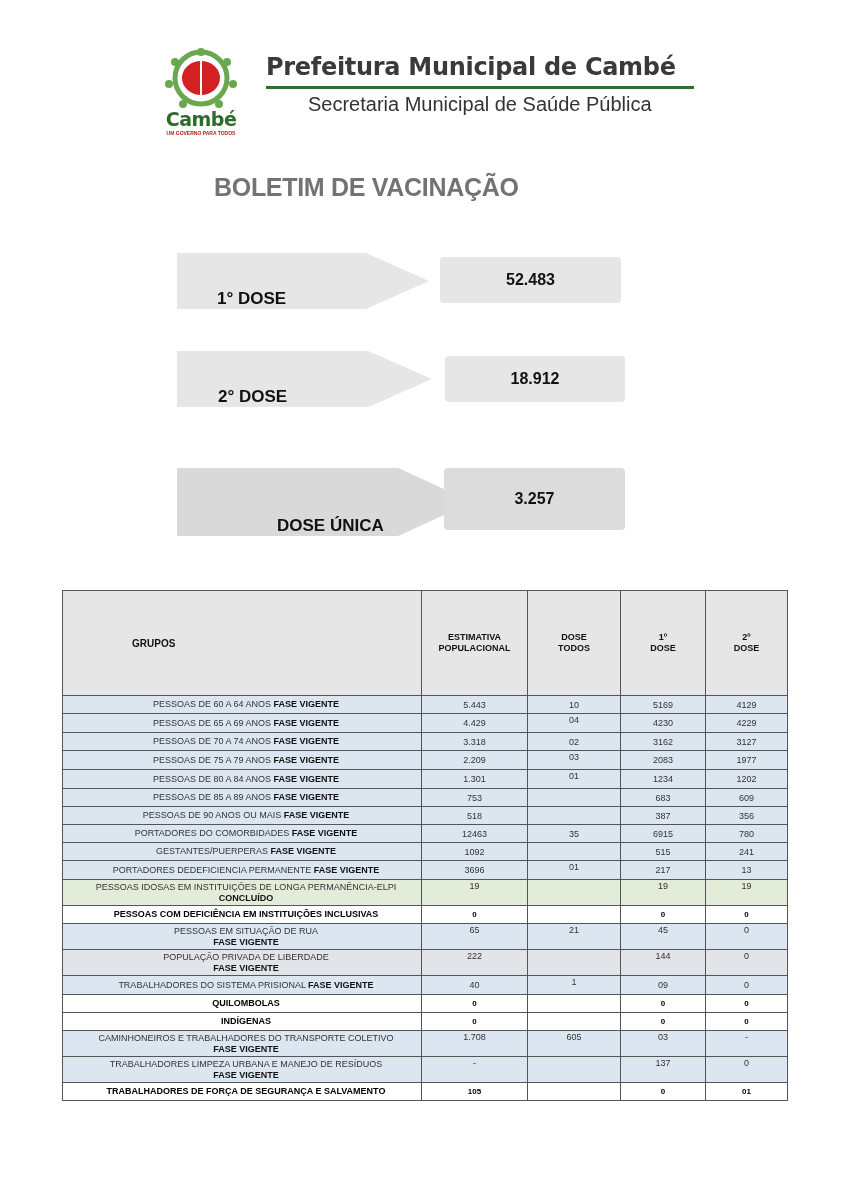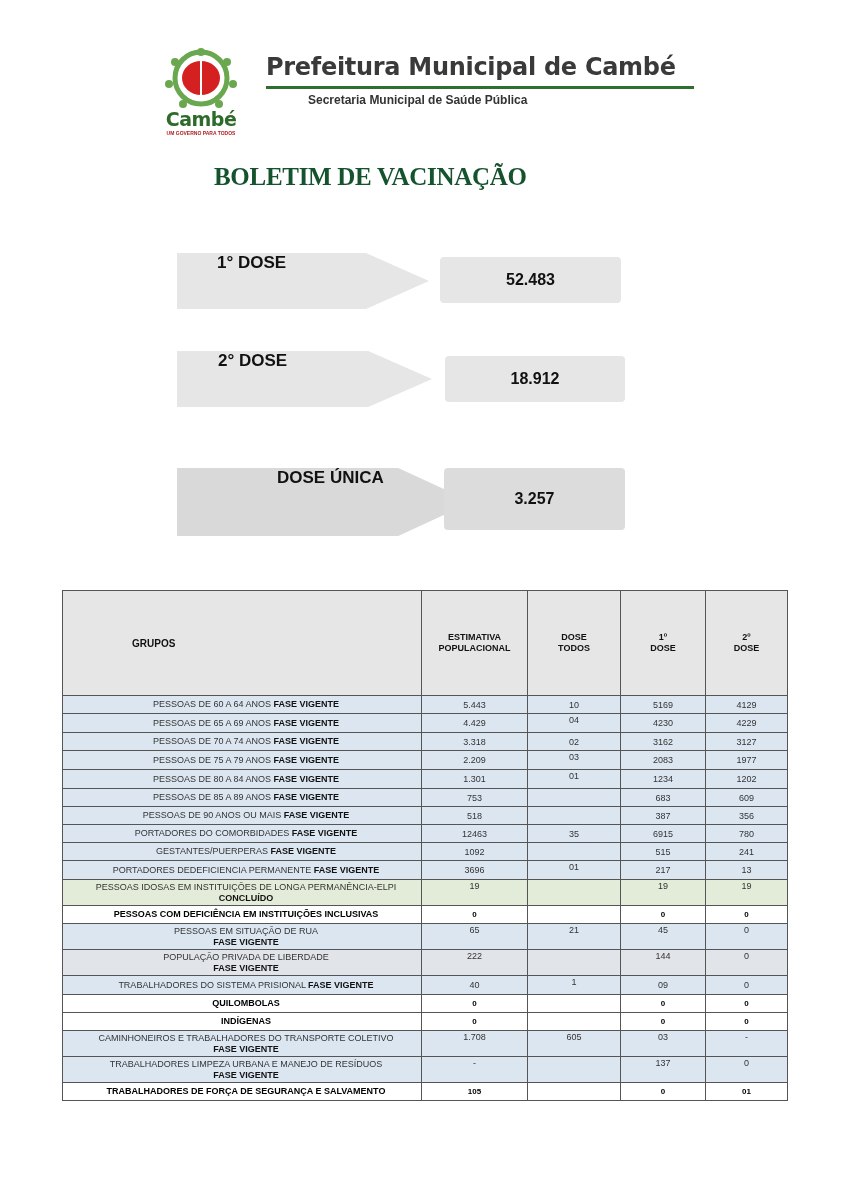--- a/index.html
+++ b/index.html
@@ -5,26 +5,26 @@
   html, body { margin: 0; padding: 0; background: #ffffff; }
   body { width: 850px; height: 1200px; position: relative; font-family: "Liberation Sans", sans-serif; color: #111; overflow: hidden; }
 
   .header { position: absolute; left: 150px; top: 45px; width: 560px; height: 95px; }
   .logo { position: absolute; left: 5px; top: 3px; width: 90px; height: 90px; }
   .logo svg { display: block; }
   .logo-word { position: absolute; left: 0; top: 60px; width: 92px; text-align: center; font-family: "DejaVu Sans", sans-serif; font-weight: bold; font-size: 19px; color: #2e6b2a; letter-spacing: -0.5px; }
   .logo-tag { position: absolute; left: 0; top: 82px; width: 92px; text-align: center; font-size: 5px; color: #b02020; font-weight: bold; }
   .org-title { position: absolute; left: 116px; top: 8px; font-family: "DejaVu Sans", sans-serif; font-weight: bold; font-size: 24px; color: #3a3a3a; letter-spacing: -0.3px; white-space: nowrap; }
   .org-rule { position: absolute; left: 116px; top: 41px; width: 428px; height: 3px; background: #2f6e2e; }
-  .org-sub { position: absolute; left: 158px; top: 48px; font-size: 12px; color: #333; white-space: nowrap; font-weight: bold; }
-
-  .doc-title { position: absolute; left: 214px; top: 163px; font-weight: bold; font-size: 25px; color: #14532d; letter-spacing: -0.3px; white-space: nowrap; font-family: Liberation Serif, serif; }
+  .org-sub { position: absolute; left: 158px; top: 48px; font-size: 20px; color: #333; white-space: nowrap; }
+
+  .doc-title { position: absolute; left: 214px; top: 173px; font-weight: bold; font-size: 25px; color: #737373; letter-spacing: -0.3px; white-space: nowrap; }
 
   .dose-row { position: absolute; left: 0; width: 850px; }
-  .arrow { position: absolute; left: 177px; height: 56px; width: 252px; background: #e6e6e6; clip-path: polygon(0 0, 75% 0, 100% 50%, 75% 100%, 0 100%); display: flex; align-items: flex-start; }
+  .arrow { position: absolute; left: 177px; height: 56px; width: 252px; background: #e6e6e6; clip-path: polygon(0 0, 75% 0, 100% 50%, 75% 100%, 0 100%); display: flex; align-items: flex-end; }
   .arrow.dark { background: #d9d9d9; }
   .arrow-label { font-weight: bold; font-size: 17px; color: #111; }
   .value-box { position: absolute; height: 46px; background: #e6e6e6; border-radius: 4px; display: flex; align-items: center; justify-content: center; font-weight: bold; font-size: 16px; color: #111; }
   .value-box.dark { background: #dcdcdc; height: 62px; }
 
   .table-wrap { position: absolute; left: 62px; top: 590px; width: 725px; }
   table { border-collapse: collapse; width: 725px; table-layout: fixed; }
   th, td { border: 1px solid #555; font-size: 9px; padding: 0; }
   th { background: #e6e6e6; height: 104px; font-weight: bold; font-size: 9px; color: #111; text-align: center; line-height: 11px; }
   th.grp { text-align: left; padding-left: 69px; font-size: 10px; }

